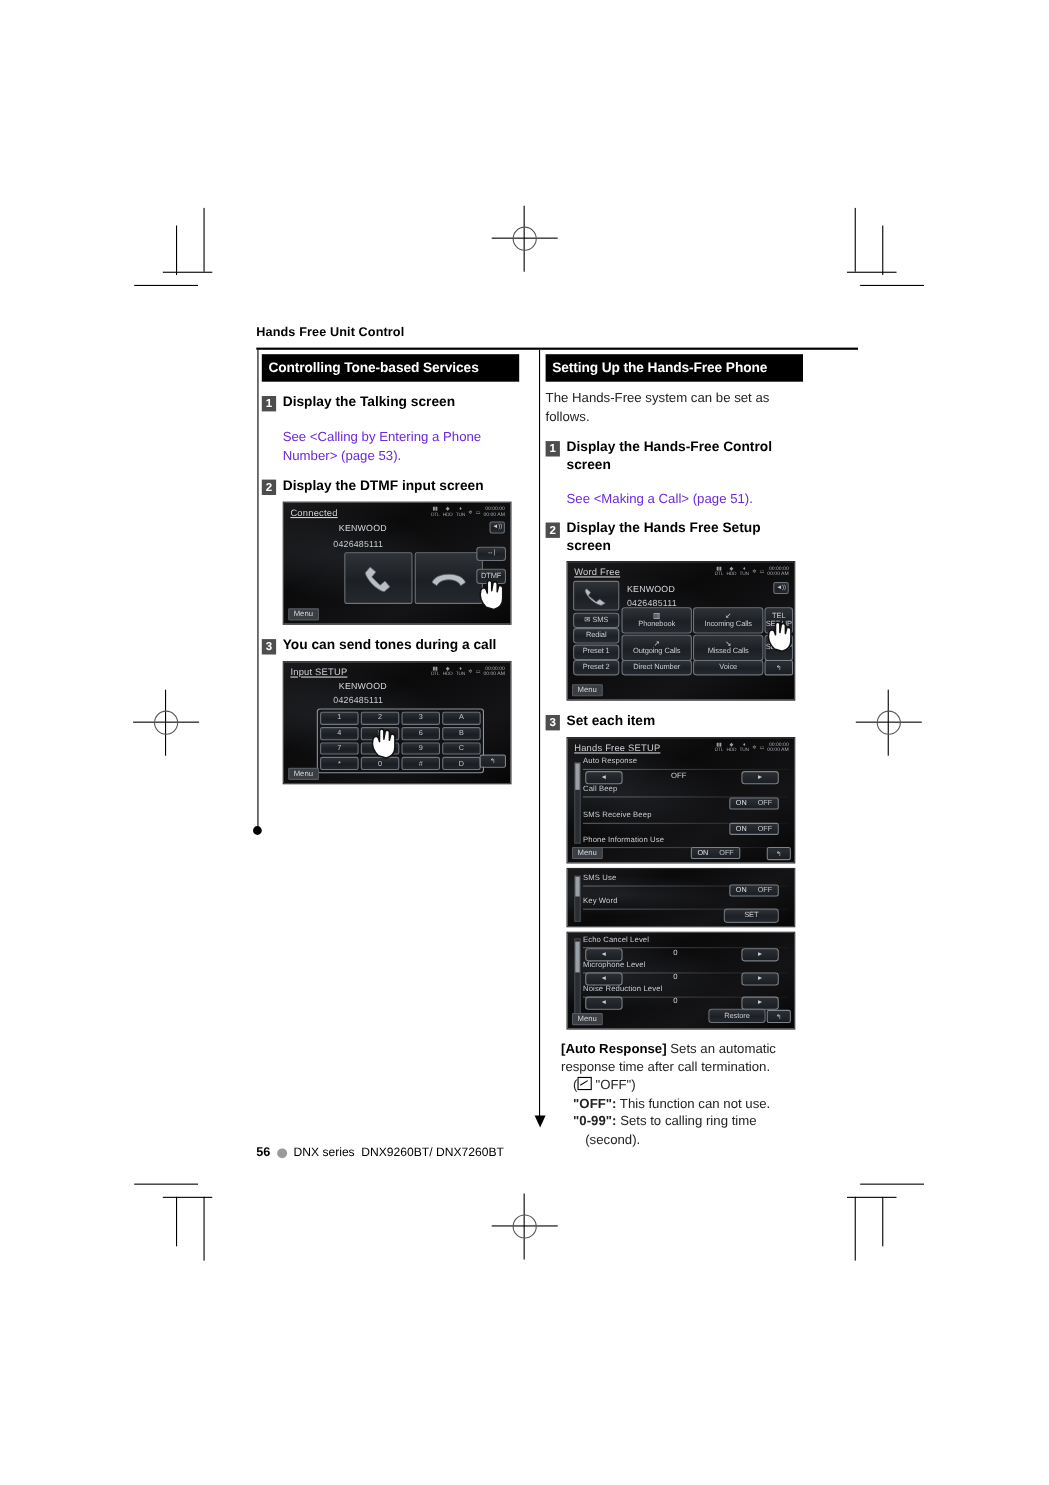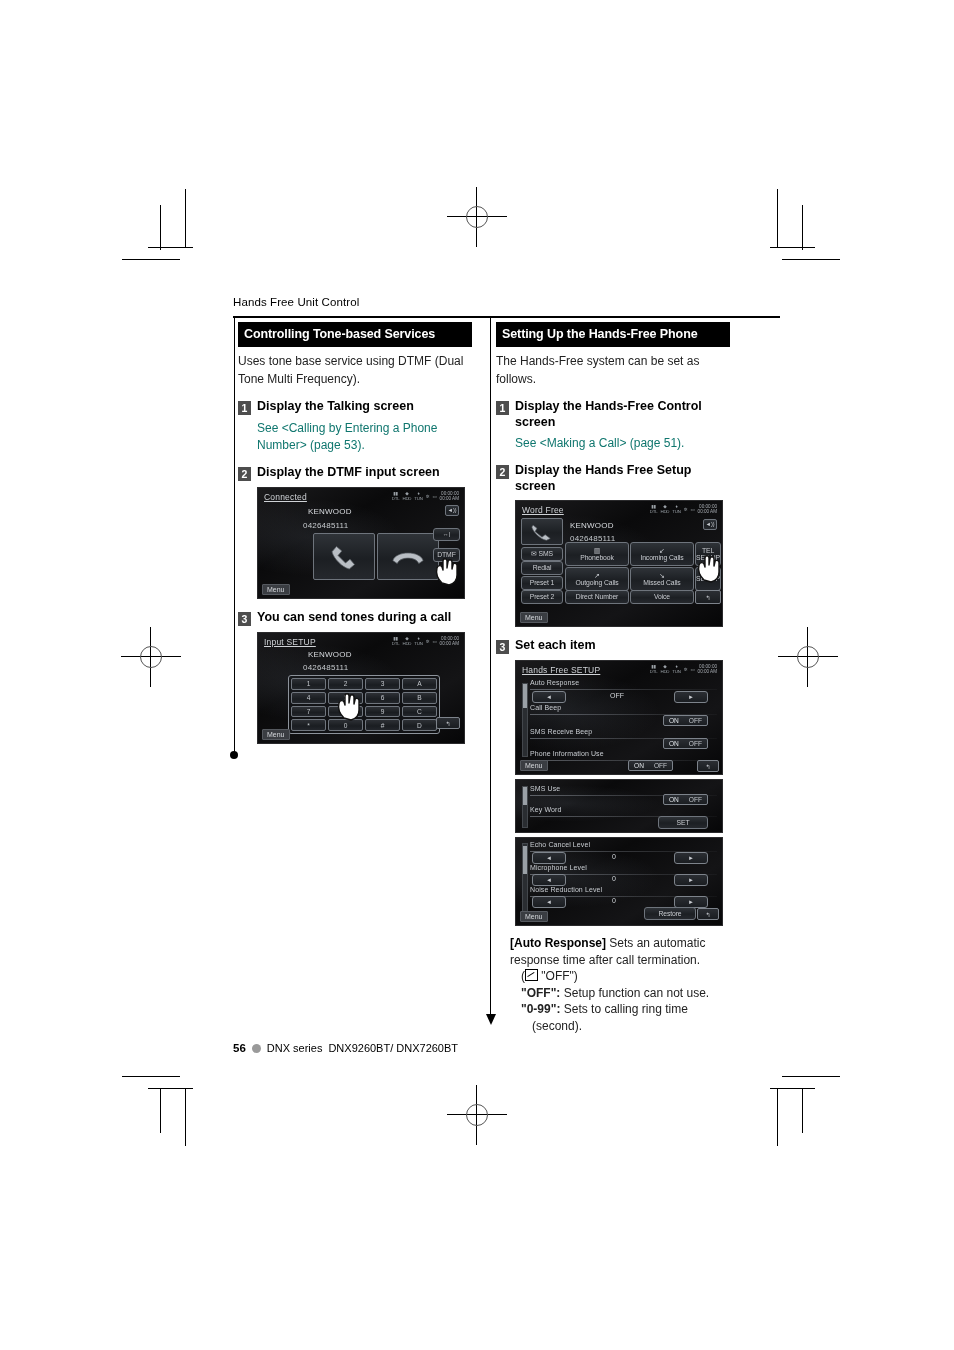--- a/index.html
+++ b/index.html
@@ -8,42 +8,42 @@
 
   
   .mark{position:absolute;}
   .mark i{position:absolute;background:#000;display:block;}
   .reg{position:absolute;width:60px;height:60px;}
   .reg .h{position:absolute;top:29px;left:0;width:60px;height:1px;background:#000;}
   .reg .v{position:absolute;left:29px;top:0;width:1px;height:60px;background:#000;}
   .reg .c{position:absolute;left:19px;top:19px;width:20px;height:20px;border:1px solid #555;border-radius:50%;}
 
   
-  .runhead{position:absolute;left:233px;top:296px;font-size:11.5px;font-weight:normal;letter-spacing:.1px;}
+  .runhead{position:absolute;left:233px;top:296px;font-size:11.5px;font-weight:bold;letter-spacing:.1px;}
   .toprule{position:absolute;left:233px;top:316px;width:547px;height:1.6px;background:#000;}
 
   
   .flowline{position:absolute;width:1px;background:#000;}
   .flowdot{position:absolute;width:8px;height:8px;border-radius:50%;background:#000;}
   .flowarrow{position:absolute;width:0;height:0;border-left:5px solid transparent;border-right:5px solid transparent;border-top:11px solid #000;}
 
   
   .col{position:absolute;top:322px;width:238px;}
   .col.left{left:238px;}
   .col.right{left:496px;}
 
   .secbar{background:#000;color:#fff;font-size:12.5px;font-weight:bold;padding:5px 6px 6px 6px;letter-spacing:-.1px;}
   .secbar.left{width:222px;}
   .secbar.right{width:222px;}
   .intro{font-size:12px;line-height:17.5px;margin-top:6px;color:#222;}
 
   .step{margin-top:11px;display:flex;gap:6px;align-items:flex-start;}
   .stepnum{background:#4d4d4d;color:#fff;font-size:10.5px;font-weight:bold;width:13px;height:14px;line-height:14px;text-align:center;flex:0 0 13px;margin-top:2px;}
   .steptxt{font-size:12.5px;font-weight:bold;line-height:15.5px;}
-  .substep{font-size:12px;line-height:17px;color:#0f766e;margin:5px 0 0 19px;}
+  .substep{font-size:12px;line-height:17px;color:#6d28d9;margin:15px 0 0 19px;}
 
   
   .shot{position:relative;background:linear-gradient(150deg,#1b1b1d 0%,#0a0a0b 35%,#141416 70%,#060607 100%);
         border:1px solid #2a2a2c;margin-top:6px;overflow:hidden;}
   .shot .glow{position:absolute;left:-20%;top:10%;width:90%;height:70%;
         background:radial-gradient(ellipse at center,rgba(120,130,145,.17),rgba(0,0,0,0) 70%);}
   .shot .ttl{position:absolute;left:6px;top:4px;color:#cfd2d6;font-size:8.5px;letter-spacing:.2px;text-decoration:underline;}
   .shot .statusbar{position:absolute;right:5px;top:3px;display:flex;align-items:center;gap:3px;}
   .sbi{color:#9aa0a6;font-size:4.6px;line-height:5px;letter-spacing:-.2px;text-align:center;}
   .sbi b{display:block;font-size:4.4px;font-weight:normal;}
@@ -147,21 +147,20 @@
   <div class="toprule"></div>
 
   <div class="flowline" style="left:234px;top:318px;height:437px;"></div>
   <div class="flowdot" style="left:230px;top:751px;"></div>
   <div class="flowline" style="left:490px;top:318px;height:700px;"></div>
   <div class="flowarrow" style="left:486px;top:1014px;"></div>
 
   <div class="col left">
 
     <div class="secbar left">Controlling Tone-based Services</div>
-    <div class="intro">Uses tone base service using DTMF (Dual Tone Multi Frequency).</div>
 
     <div class="step">
       <div class="stepnum">1</div>
       <div class="steptxt">Display the Talking screen</div>
     </div>
     <div class="substep">See &lt;Calling by Entering a Phone Number&gt; (page 53).</div>
 
     <div class="step">
       <div class="stepnum">2</div>
       <div class="steptxt">Display the DTMF input screen</div>
@@ -451,21 +450,21 @@
       <div class="menu">Menu</div>
     </div>
 
     <div class="note" style="margin-left:14px;">
       <span class="lab">[Auto Response]</span>
       <span>Sets an automatic response time after call termination.</span>
       <span class="ind">(<span class="pen"></span>
         <span>"OFF")</span></span>
       <span class="ind">
         <b>"OFF":</b>
-        <span>Setup function can not use.</span></span>
+        <span>This function can not use.</span></span>
       <span class="ind">
         <b>"0-99":</b>
         <span>Sets to calling ring time</span></span>
       <span class="ind2">(second).</span>
     </div>
 
   </div>
 
   <div class="footer">
     <span class="pg">56</span>

